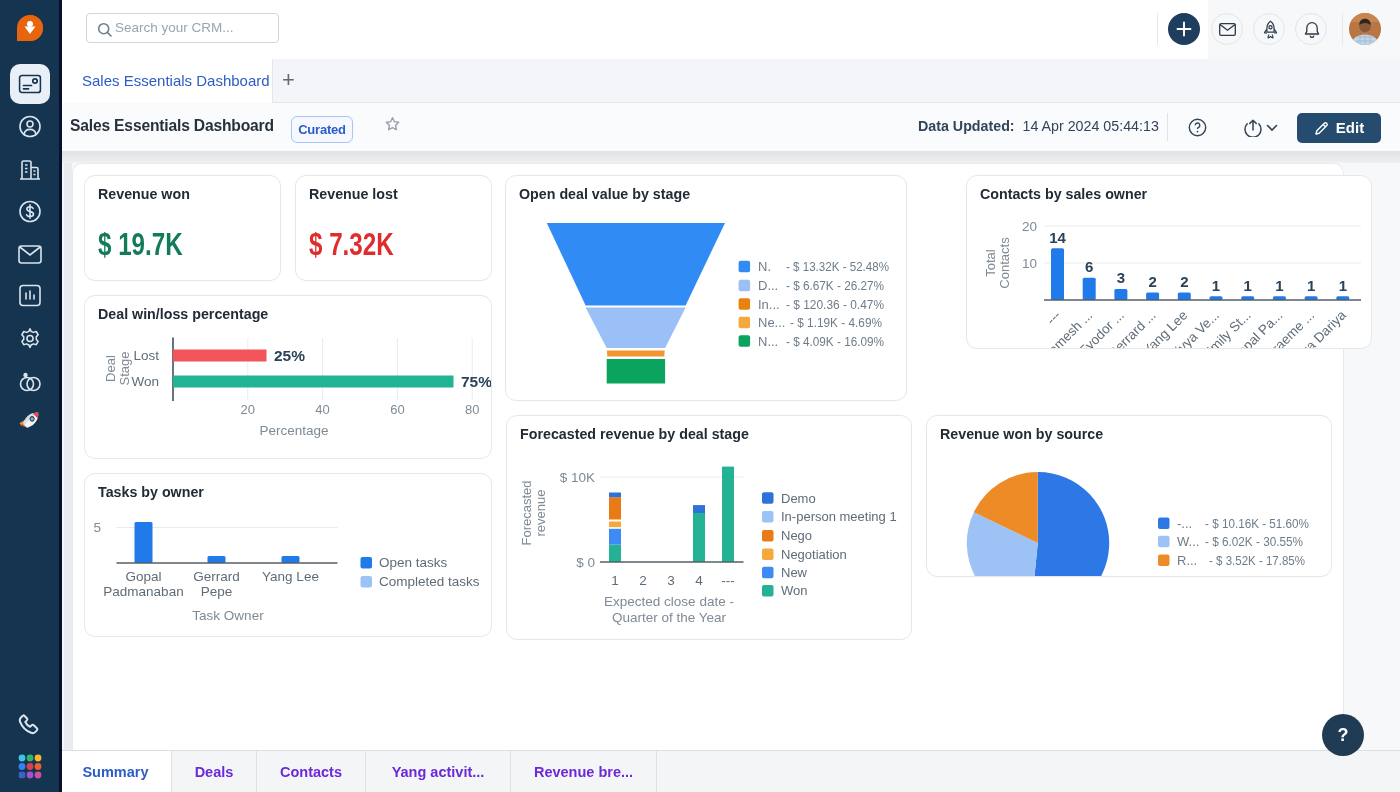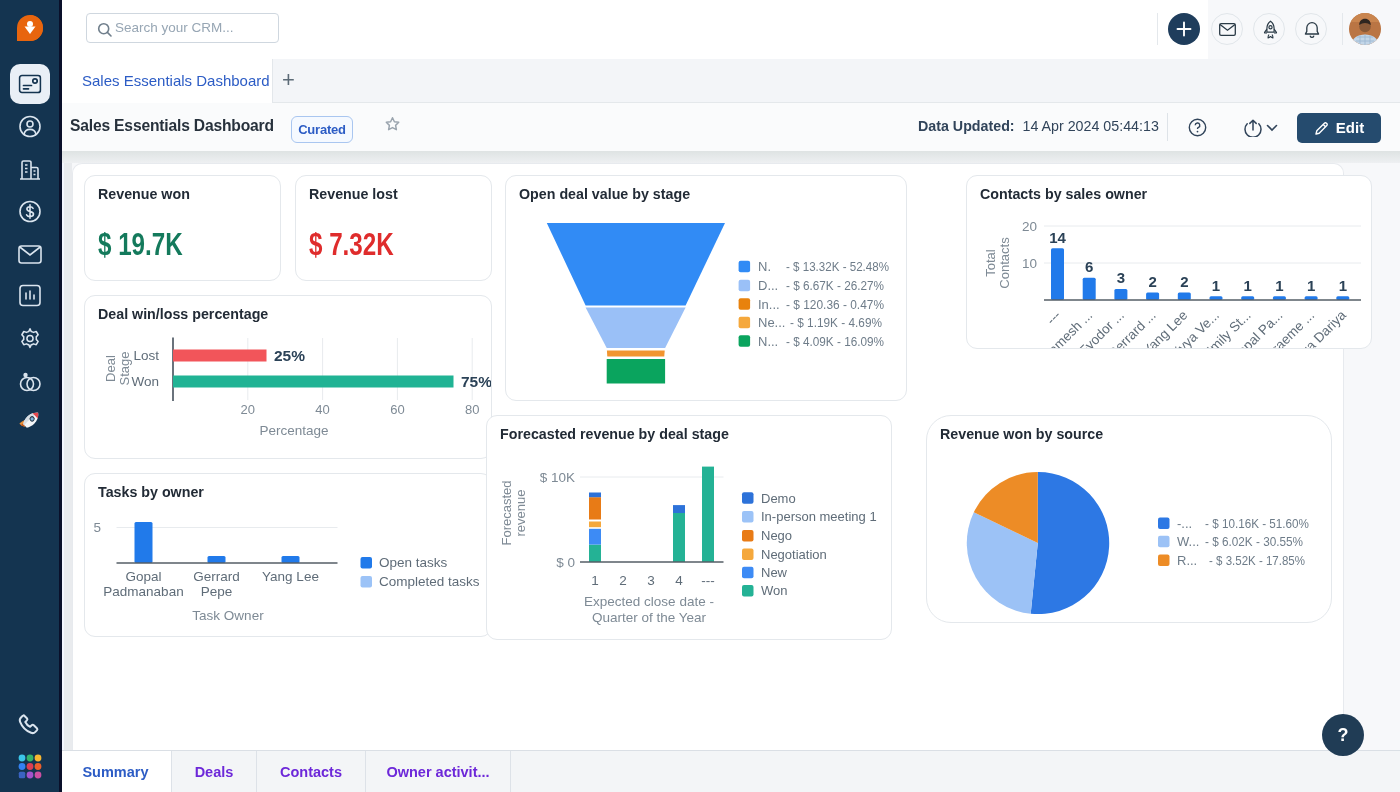--- a/index.html
+++ b/index.html
@@ -217,21 +217,21 @@
       <rect x="232.6" y="140.7" width="11.5" height="11.5" rx="2" fill="#F5A83C"></rect>
       <text x="252" y="151">Ne...</text>
         <text x="284" y="151" textLength="92" lengthAdjust="spacingAndGlyphs">- $ 1.19K - 4.69%</text>
       <rect x="232.6" y="159.2" width="11.5" height="11.5" rx="2" fill="#0AA45E"></rect>
       <text x="252" y="169.5">N...</text>
         <text x="280" y="169.5" textLength="98" lengthAdjust="spacingAndGlyphs">- $ 4.09K - 16.09%</text>
     </g>
   </svg>
 </div>
 
-<div class="card" style="left:486px;top:415px;width:406px;height:225px;">
+<div class="card" style="left:506px;top:415px;width:406px;height:225px;">
   <div class="ctitle">Forecasted revenue by deal stage</div>
   <svg width="406" height="225" viewBox="0 0 406 225" style="position:absolute;left:0;top:0;">
     <path d="M93 61h143.5" stroke="#E8EBEE" stroke-width="1"></path>
 
     <rect x="102" y="128.6" width="12" height="17.4" fill="#24B295"></rect>
     <rect x="102" y="112.8" width="12" height="15.8" fill="#3D8BF5"></rect>
     <rect x="102" y="105.5" width="12" height="5.7" fill="#F5A83C"></rect>
     <rect x="102" y="81.2" width="12" height="22.3" fill="#E87B16"></rect>
     <rect x="102" y="76.5" width="12" height="4.7" fill="#2D72D9"></rect>
 
@@ -314,21 +314,21 @@
       <text transform="translate(253 140) rotate(-45)">Divya Ve...</text>
       <text transform="translate(284.7 140) rotate(-45)">Emily St...</text>
       <text transform="translate(316.4 140) rotate(-45)">Gopal Pa...</text>
       <text transform="translate(348.1 140) rotate(-45)">Graeme ...</text>
       <text transform="translate(379.8 140) rotate(-45)">Ira Dariya</text>
     </g>
     <text x="214" y="205" font-size="13.5" fill="#7E8A95" text-anchor="middle">Sales owner</text>
   </svg>
 </div>
 
-<div class="card" style="left:926px;top:415px;width:406px;height:208px;border-radius:25px;">
+<div class="card" style="left:926px;top:415px;width:406px;height:162px;">
   <div class="ctitle">Revenue won by source</div>
   <svg width="406" height="225" viewBox="0 0 406 225" style="position:absolute;left:0;top:0;">
     <path d="M110.8 127.1 L110.8 56.1 A71 71 0 1 1 103.7 197.7 Z" fill="#2D78E4"></path>
     <path d="M110.8 127.1 L103.7 197.7 A71 71 0 0 1 46.8 96.3 Z" fill="#9CC2F6"></path>
     <path d="M110.8 127.1 L46.8 96.3 A71 71 0 0 1 110.8 56.1 Z" fill="#ED8C26"></path>
     <g font-size="13" fill="#6E7C89">
       <rect x="231" y="101.6" width="11.5" height="11.5" rx="2" fill="#2D78E4"></rect>
       <text x="250" y="111.8">-...</text>
         <text x="278" y="111.8" textLength="104" lengthAdjust="spacingAndGlyphs">- $ 10.16K - 51.60%</text>
       <rect x="231" y="119.8" width="11.5" height="11.5" rx="2" fill="#9CC2F6"></rect>
@@ -338,21 +338,22 @@
       <text x="250" y="148.6">R...</text>
         <text x="282" y="148.6" textLength="96" lengthAdjust="spacingAndGlyphs">- $ 3.52K - 17.85%</text>
     </g>
   </svg>
 </div>
 
 <div id="footer" class="abs">
   <div class="ftab" style="left:0;width:112px;background:#fff;color:#2C5CC5;">Summary</div>
   <div class="ftab" style="left:112px;width:85px;">Deals</div>
   <div class="ftab" style="left:197px;width:109px;">Contacts</div>
-  <div class="ftab" style="left:306px;width:145px;">Owner activit...</div>
+  <div class="ftab" style="left:306px;width:145px;">Yang activit...</div>
+  <div class="ftab" style="left:451px;width:146px;">Revenue bre...</div>
 </div>
 <div id="help" class="abs">?</div>
 
 <div id="sidebar" class="abs">
 
   <svg class="sideicon" style="top:13px;" width="30" height="30" viewBox="0 0 30 30">
     <path d="M2 28V15A13 13 0 1 1 15.5 28z" fill="#E8650E"></path>
     <path d="M15 2A13 13 0 0 1 28 15a13 13 0 0 1-13 13H4z" fill="#E8650E"></path>
     <circle cx="15" cy="11" r="3" fill="#fff"></circle>
     <path d="M9.5 13.5h11L15 21z" fill="#fff"></path>

